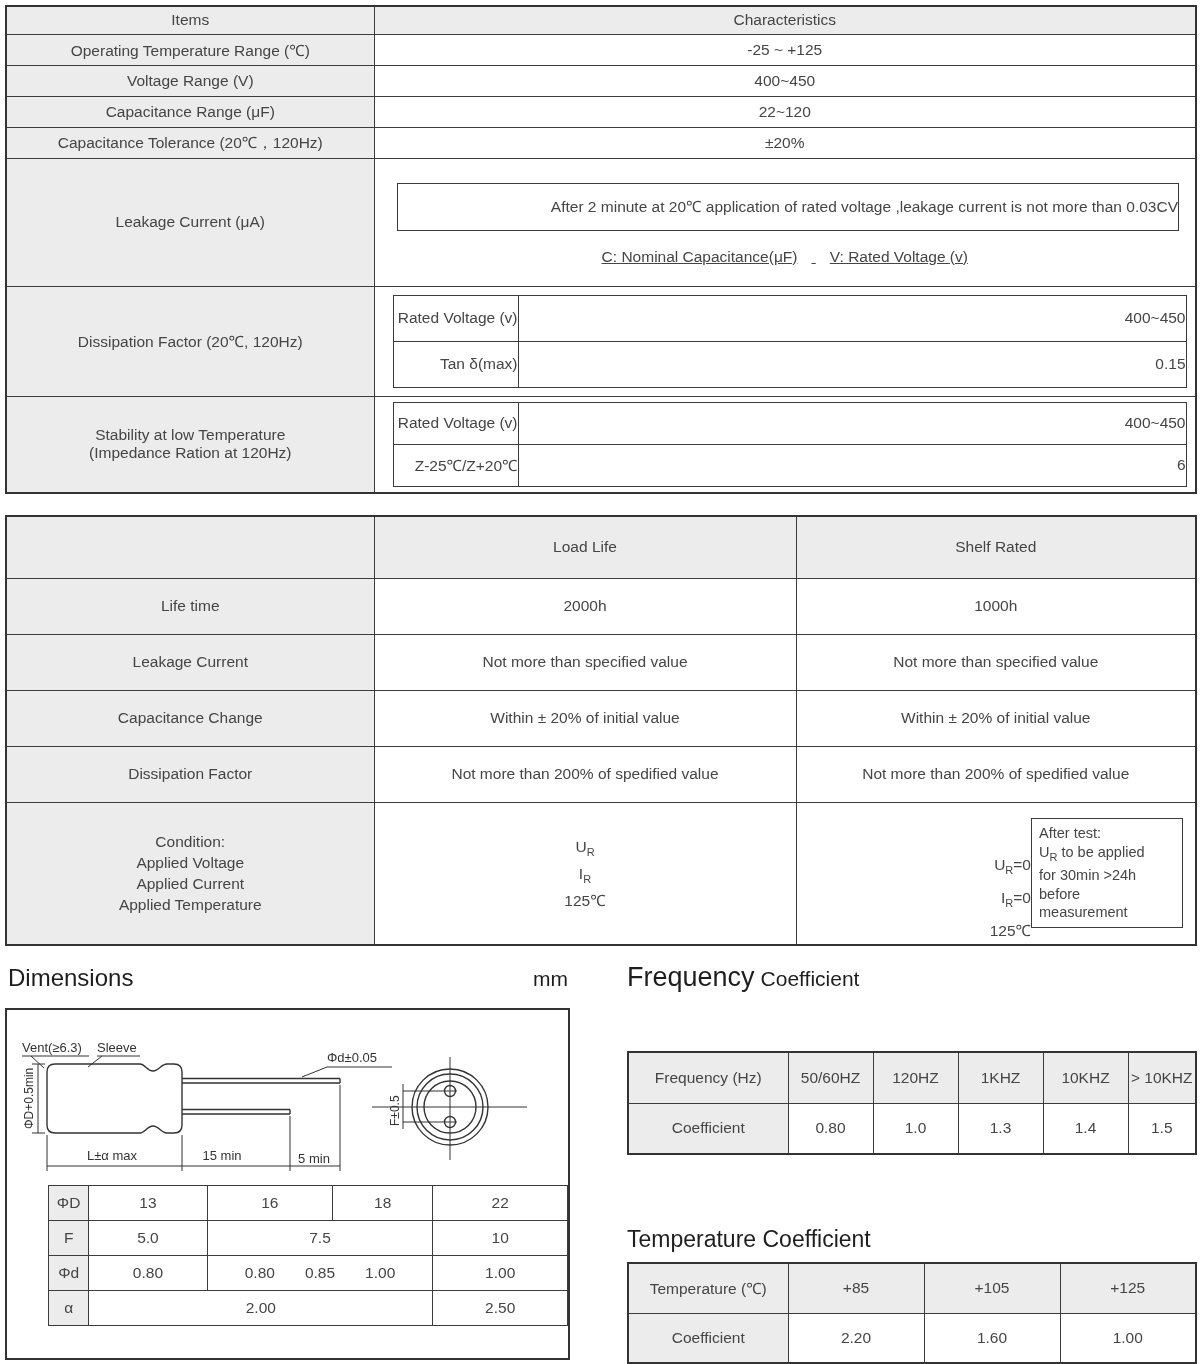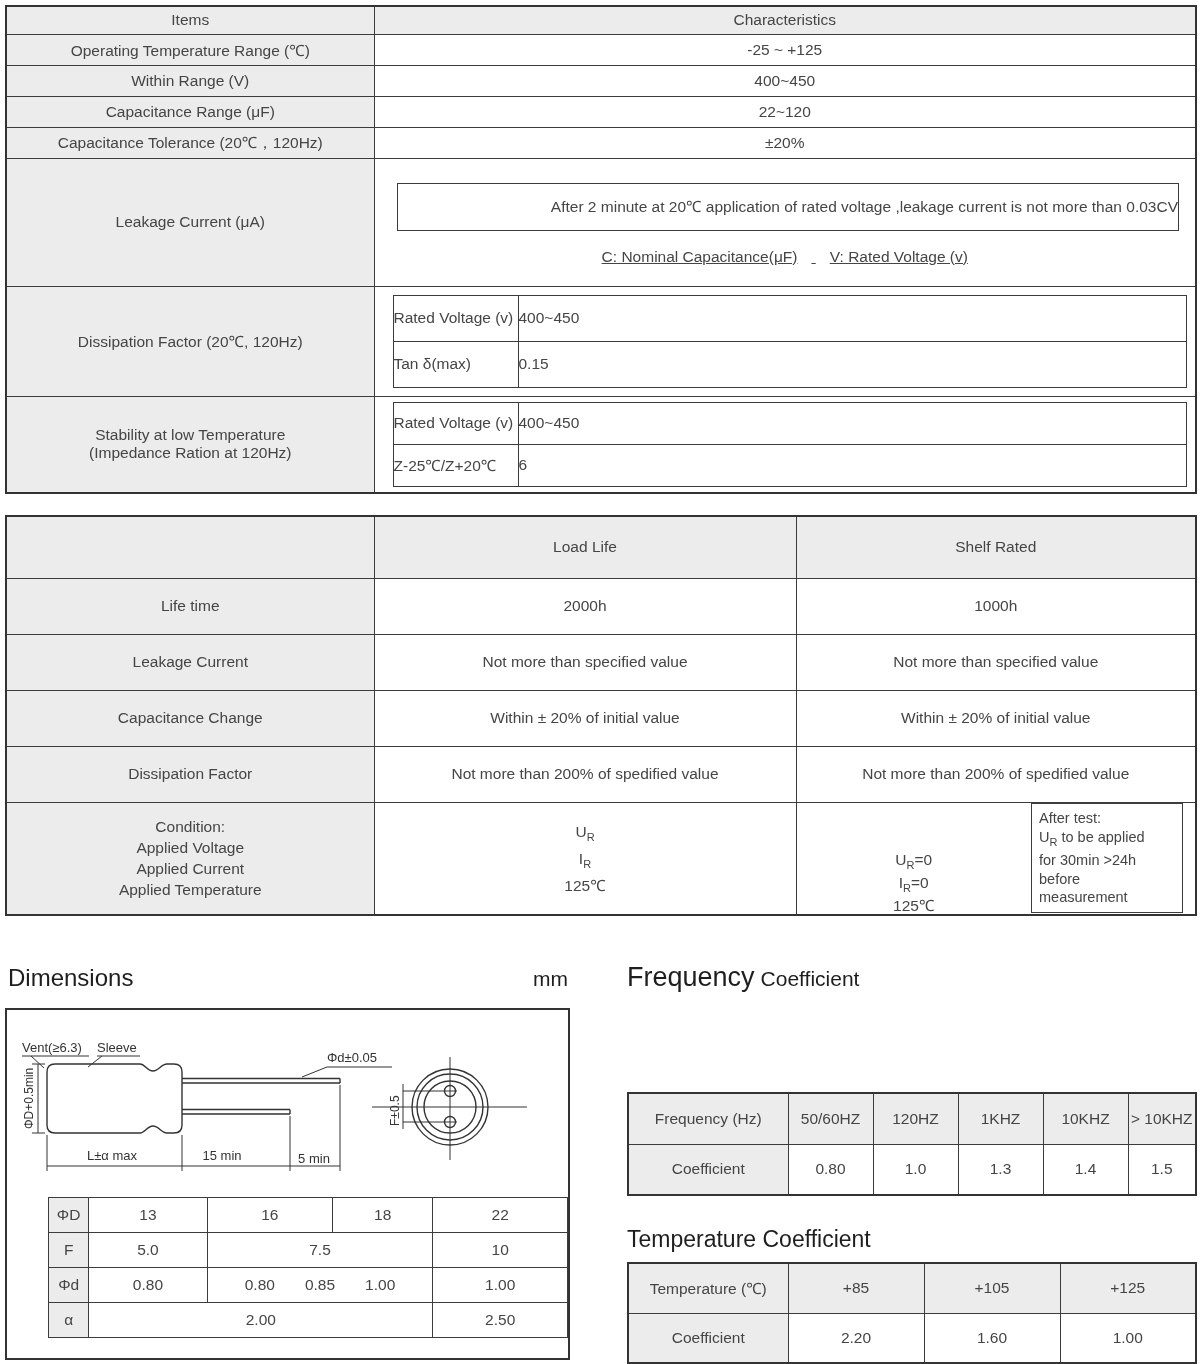--- a/index.html
+++ b/index.html
@@ -7,39 +7,39 @@
     width:1200px;height:1364px;position:relative;background:#fff;
     font-family:"Liberation Sans", sans-serif;color:#454545;
   }
   
   table.t{border-collapse:collapse;table-layout:fixed;position:absolute;border:2px solid #333;}
   table.t td{border:1.5px solid #3c3c3c;text-align:center;vertical-align:middle;
              font-size:15.5px;color:#454545;padding:0;overflow:hidden;}
   .gray{background:#ececec;}
   
   table.inner{border-collapse:collapse;table-layout:fixed;width:794px;margin-left:18px;}
-  table.inner td{border:1.5px solid #3c3c3c;font-size:15.5px;text-align:left;vertical-align:middle;}
+  table.inner td{border:1.5px solid #3c3c3c;font-size:15.5px;text-align:right;vertical-align:middle;}
   
   .lk-box{border:1.5px solid #3c3c3c;height:46px;line-height:46px;margin:4px 16px 0 22px;
           font-size:15.5px;text-align:right;}
   .lk-note{margin-top:17px;text-align:center;font-size:15.5px;text-decoration:underline;}
   .lk-note span{margin:0 14px;}
   
   .cond-lines{line-height:21px;font-size:15.5px;}
   sub{font-size:11px;}
   .shelf-cond{display:flex;align-items:center;height:100%;}
-  .shelf-cond .lines{flex:1;text-align:center;line-height:17px;font-size:15.5px;margin-top:48px;}
+  .shelf-cond .lines{flex:1;text-align:right;line-height:27px;font-size:15.5px;margin-top:48px;}
   .after-box{width:136px;margin-right:12px;border:1.5px solid #3c3c3c;padding:5px 7px;
              text-align:left;font-size:14.5px;line-height:18.5px;color:#454545;}
   
   .sec-title{position:absolute;color:#1e1e1e;font-weight:500;text-align:right;}
   
   #dimbox{position:absolute;left:5px;top:1008px;width:561px;height:348px;border:2px solid #333;}
   #dimbox svg{position:absolute;left:0;top:0;}
-  table.dimt{border-collapse:collapse;table-layout:fixed;position:absolute;left:2px;top:187px;
+  table.dimt{border-collapse:collapse;table-layout:fixed;position:absolute;left:2px;top:175px;
              border:1.5px solid #3c3c3c;margin-left:39px;}
   table.dimt td{border:1.5px solid #3c3c3c;height:34px;text-align:center;vertical-align:middle;
                 font-size:15.5px;color:#454545;padding:0;}
   .phid-span{display:flex;justify-content:center;gap:30px;}
   .freq-big{font-size:27px;}
   .freq-small{font-size:21px;margin-left:6px;}
 </style>
 </head>
 <body>
 
@@ -51,21 +51,21 @@
   <tbody>
       <tr style="height:28px">
     <td class="gray">Items</td>
     <td class="gray">Characteristics</td>
   </tr>
   <tr style="height:31px">
     <td class="gray">Operating Temperature Range (℃)</td>
     <td>-25 ~ +125</td>
   </tr>
   <tr style="height:31px">
-    <td class="gray">Within Range (V)</td>
+    <td class="gray">Voltage Range (V)</td>
     <td>400~450</td>
   </tr>
   <tr style="height:31px">
     <td class="gray">Capacitance Range (μF)</td>
     <td>22~120</td>
   </tr>
   <tr style="height:31px">
     <td class="gray">Capacitance Tolerance (20℃，120Hz)</td>
     <td>±20%</td>
   </tr>
@@ -277,21 +277,21 @@
       <td>2.50</td>
     </tr>
   </tbody>
     </table>
 </div>
 
 <div class="sec-title" style="left:627px;top:962px;">
   <span class="freq-big">Frequency</span><span class="freq-small">Coefficient</span>
 </div>
 
-<table class="t" style="left:627px;top:1092px;width:568px;">
+<table class="t" style="left:627px;top:1051px;width:568px;">
   <colgroup>
       <col style="width:160px">
       <col style="width:85px">
       <col style="width:85px">
       <col style="width:85px">
       <col style="width:85px">
       <col style="width:68px">
     </colgroup>
   <tbody>
       <tr style="height:51px">

